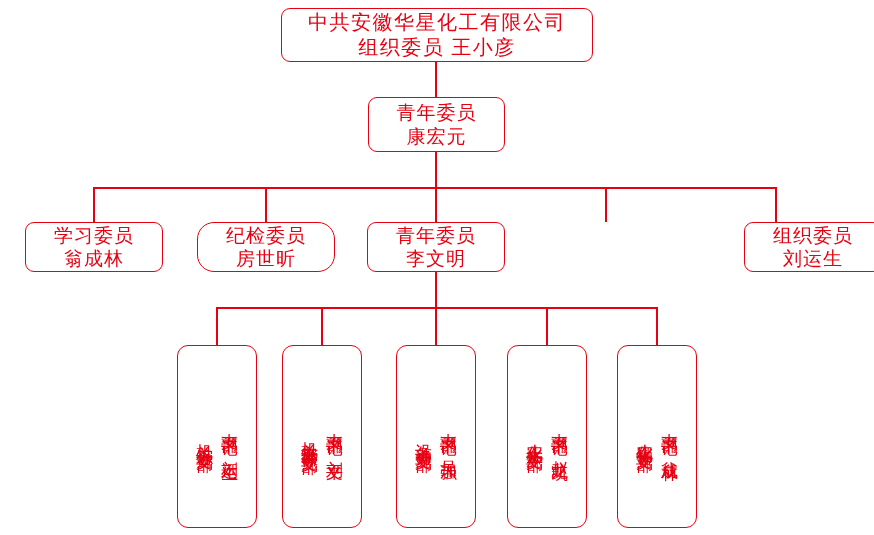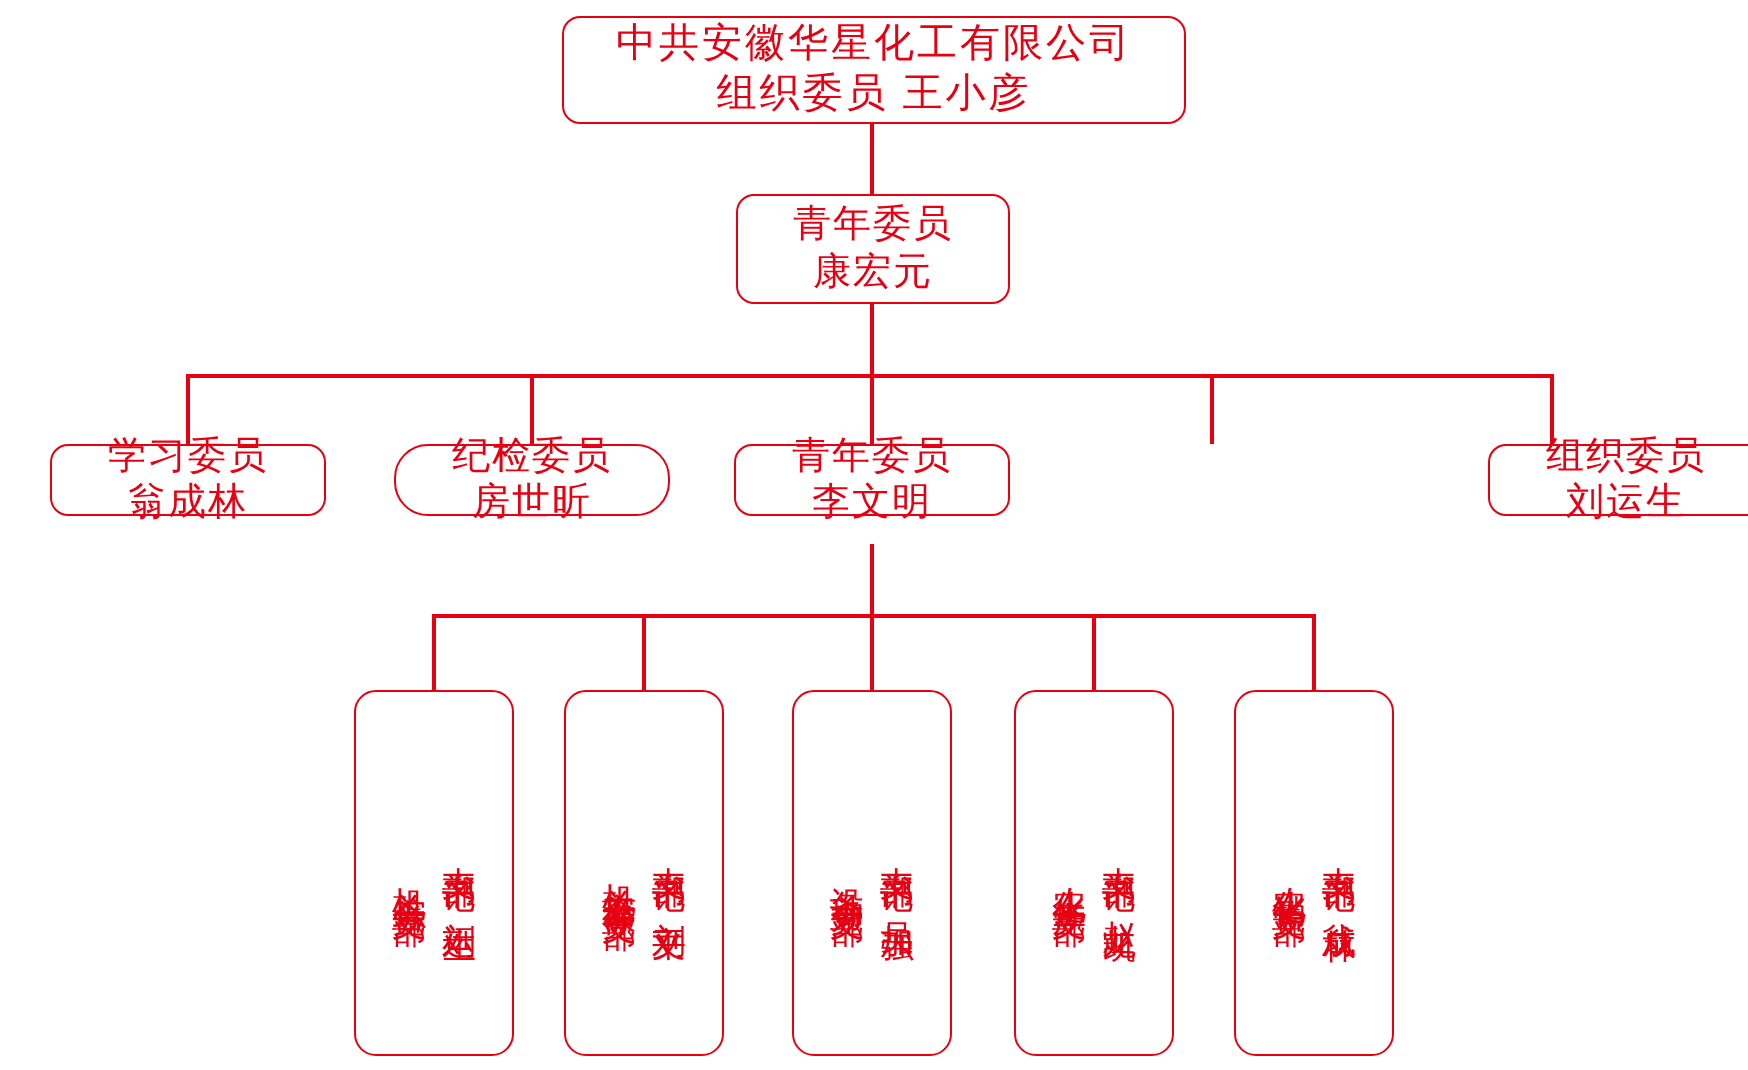--- a/index.html
+++ b/index.html
@@ -31,21 +31,21 @@
     color:var(--red);
     display:flex;
     flex-direction:column;
     align-items:center;
     justify-content:center;
     text-align:center;
   }
   .box .line{white-space:nowrap;}
   .lvl1{left:281px;top:8px;width:312px;height:54px;font-size:20px;line-height:25px;letter-spacing:1.5px;}
   .lvl2{left:368px;top:97px;width:137px;height:55px;font-size:19px;line-height:24px;letter-spacing:1px;}
-  .lvl3{top:222px;width:138px;height:36px;font-size:19px;line-height:23px;letter-spacing:1px;}
+  .lvl3{top:222px;width:138px;height:50px;font-size:19px;line-height:23px;letter-spacing:1px;}
   .lvl4{
     top:345px;width:80px;height:183px;
     border-radius:11px;
     flex-direction:row;
     gap:8px;
   }
   .vcol{
     writing-mode:vertical-lr;
     text-orientation:upright;
     font-size:17px;

